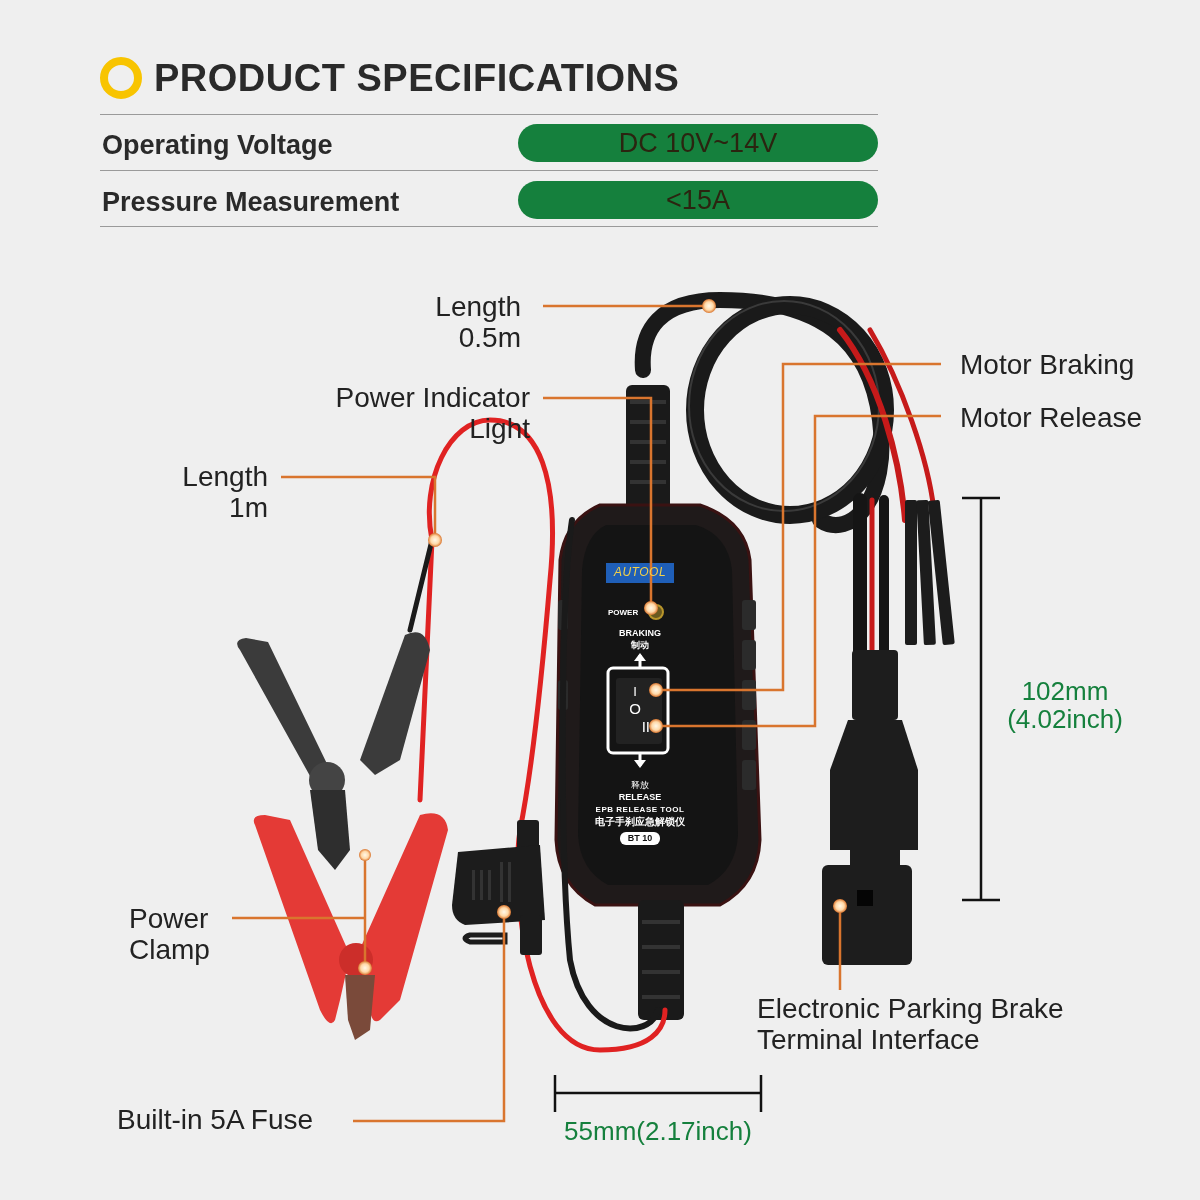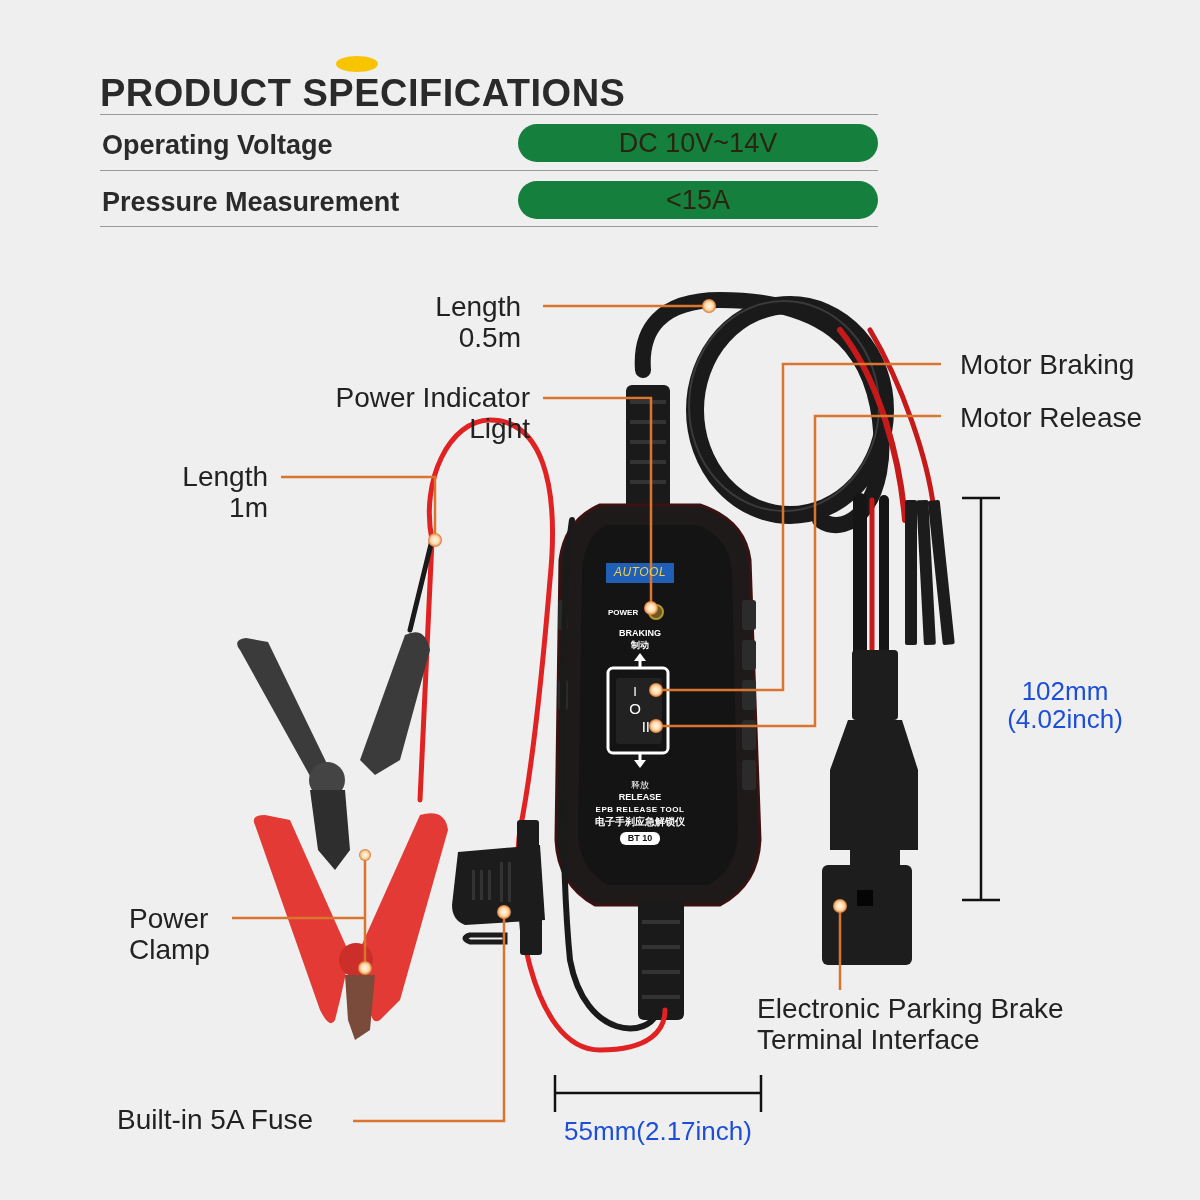--- a/index.html
+++ b/index.html
@@ -3,36 +3,36 @@
 <meta charset="utf-8">
 <style>
   html, body { margin:0; padding:0; }
   body {
     width:1200px; height:1200px; position:relative; overflow:hidden;
     background:#efefef;
     font-family:"Liberation Sans", "DejaVu Sans", sans-serif;
     color:#1e1e1e;
   }
   .abs { position:absolute; }
-  .title-wrap { left:100px; top:56px; height:44px; display:flex; align-items:center;flex-direction:column; }
+  .title-wrap { left:100px; top:56px; height:44px; display:flex; align-items:center; }
   .title-ring {
     width:26px; height:30px; border:8px solid #f8c400; border-radius:50%;
     box-sizing:border-box; width:42px; height:42px; margin-right:12px;
   }
   .title-text { font-size:38px; font-weight:700; letter-spacing:0.5px; color:#2a2a2a; }
   .spec-line { position:absolute; left:100px; width:778px; height:1px; background:#9a9a9a; }
   .spec-label { position:absolute; left:102px; font-size:27px; font-weight:700; color:#2a2a2a; }
   .spec-pill {
     position:absolute; left:518px; width:360px; height:38px; border-radius:19px;
     background:#15803d; display:flex; align-items:center; justify-content:center;
     font-size:27px; color:#2b2410;
   }
   .callout { position:absolute; font-size:28px; line-height:31px; color:#222; white-space:nowrap; }
   .callout.right { text-align:right; }
-  .dim-label { position:absolute; font-size:26px; line-height:28px; color:#1d4ed8; text-align:center; white-space:nowrap; }
+  .dim-label { position:absolute; font-size:26px; line-height:28px; color:#15803d; text-align:center; white-space:nowrap; }
   svg.scene { position:absolute; left:0; top:0; }
 </style>
 </head>
 <body>
 
 <div class="abs title-wrap">
   <div class="title-ring"></div>
   <div class="title-text">PRODUCT SPECIFICATIONS</div>
 </div>
 

